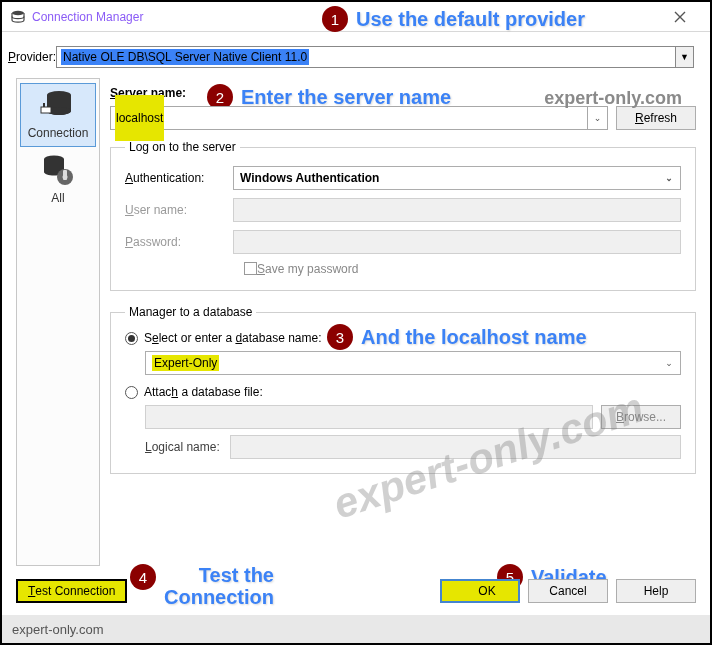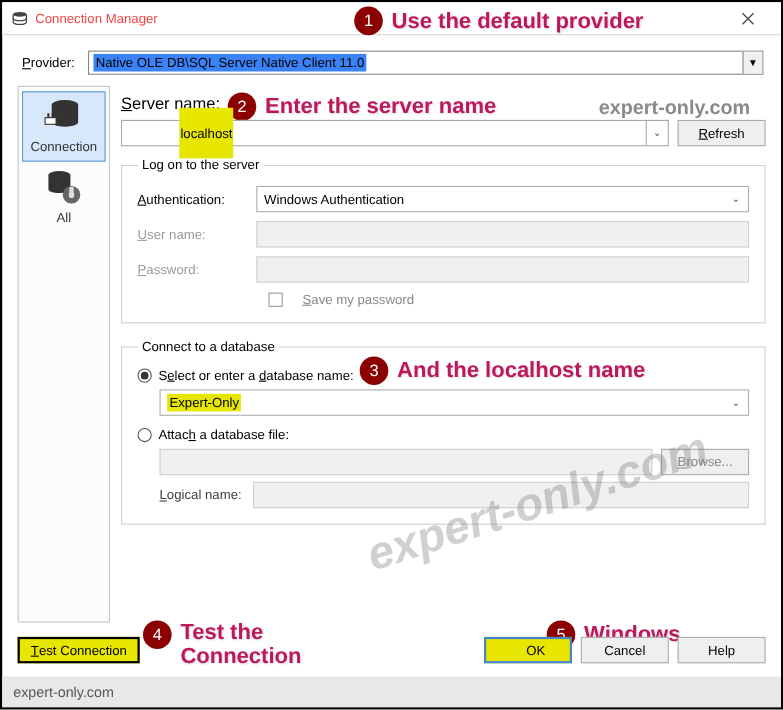--- a/index.html
+++ b/index.html
@@ -23,21 +23,21 @@
     position: relative;
   }
   .titlebar .app-icon {
     width: 16px; height: 16px;
     display: inline-flex;
     align-items: center;
     justify-content: center;
     margin-right: 6px;
   }
   .titlebar .title {
-    color: #ef4444;
+    color: #8b5cf6;
   }
   .titlebar .close {
     margin-left: auto;
     width: 45px;
     height: 28px;
     display: flex;
     align-items: center;
     justify-content: center;
     color: #555;
     font-size: 14px;
@@ -55,24 +55,25 @@
     color: #fff;
     border-radius: 50%;
     display: flex;
     align-items: center;
     justify-content: center;
     font-size: 15px;
     font-weight: 500;
   }
   .annot .text {
     font-size: 20px;
-    color: #be185d;
+    color: #3b82f6;
     font-weight: 600;
     text-shadow: 1px 1px 2px rgba(0,0,0,0.15);
     white-space: nowrap;
+    text-align: right;
   }
   .watermark-top {
     position: absolute;
     top: 86px;
     right: 28px;
     font-size: 18px;
     font-weight: 600;
     color: #8a8a8a;
     z-index: 5;
     pointer-events: none;
@@ -85,22 +86,21 @@
     color: rgba(120,120,120,0.35);
     transform: rotate(-18deg);
     z-index: 5;
     pointer-events: none;
     right: 60px;
     top: 430px;
   }
   .provider-row {
     display: flex;
     align-items: center;
-    padding: 14px 16px 10px 18px;
-    gap: 12px;
+    padding: 14px 16px 10px 6px;
   }
   .provider-row label {
     font-size: 12px;
   }
   .provider-select {
     flex: 1;
     height: 22px;
     border: 1px solid #888;
     display: flex;
     align-items: center;
@@ -163,42 +163,42 @@
   .content {
     flex: 1;
     padding-top: 8px;
   }
   .row {
     display: flex;
     align-items: center;
     margin-bottom: 6px;
   }
   .row label {
-    font-size: 15px;
+    font-size: 12px;
+    font-weight: bold;
   }
   .server-row {
     display: flex;
     align-items: center;
     gap: 8px;
     margin-bottom: 10px;
   }
   .server-input {
     flex: 1;
     height: 24px;
     border: 1px solid #a8a8a8;
     background: #fff;
     display: flex;
     align-items: center;
     padding: 0 4px;
     position: relative;
   }
   .server-input .val {
     background: #e6e600;
     padding: 16px 1px;
-    margin-left: 48px;
   }
   .server-input .dd-btn {
     position: absolute;
     right: 0; top: 0;
     width: 20px; height: 100%;
     border-left: 1px solid #a8a8a8;
     display: flex;
     align-items: center;
     justify-content: center;
     font-size: 9px;
@@ -241,36 +241,37 @@
   .select, .text-field {
     flex: 1;
     height: 24px;
     border: 1px solid #adadad;
     background: #fff;
     display: flex;
     align-items: flex-end;
     padding: 4px 6px;
     position: relative;
     font-size: 12px;
+    font-weight: bold;
   }
   .text-field.disabled { background: #f0f0f0; border-color: #d0d0d0; }
   .select .dd-btn {
     position: absolute;
     right: 2px; top: 2px;
     width: 18px; height: 18px;
     display: flex;
     align-items: center;
     justify-content: center;
     font-size: 9px;
     color: #555;
   }
   .chk-row {
     display: flex;
-    align-items: center;
-    gap: 18px;
+    align-items: flex-start;
+    gap: 0;
     margin-left: 108px;
     padding-left: 11px;
   }
   .chk {
     width: 13px; height: 13px;
     border: 1px solid #999;
     background: #fff;
   }
   .chk-row label { color: #888; }
   .radio-row {
@@ -466,21 +467,21 @@
         <label><u>S</u>ave my password</label>
       </div>
     </fieldset>
 
     <div class="annot" style="top:322px; left:325px;">
       <span class="num">3</span>
       <span class="text">And the localhost name</span>
     </div>
 
     <fieldset>
-      <legend>Connect to a database</legend>
+      <legend>Manager to a database</legend>
       <div class="radio-row">
         <span class="radio checked"></span>
         <label>S<u>e</u>lect or enter a <u>d</u>atabase name:</label>
       </div>
       <div class="db-select">
         <span class="val">Expert-Only</span>
         <span class="dd-btn">⌄</span>
       </div>
       <div class="radio-row">
         <span class="radio"></span>
@@ -502,21 +503,21 @@
 
 <div class="annot" style="top:562px; left:128px; align-items:flex-start;">
   <span class="num">4</span>
   <span class="text" style="line-height:1.1;">
     <span>Test the</span><br><span>Connection</span>
   </span>
 </div>
 
 <div class="annot" style="top:562px; left:495px;">
   <span class="num">5</span>
-  <span class="text">Windows</span>
+  <span class="text">Validate</span>
 </div>
 
 <div class="bottom-bar">
   <div class="btn test" style="min-width:110px"><u>T</u>est Connection</div>
   <span class="spacer"></span>
   <div class="btn ok" style="min-width:80px; margin-right:8px;padding-left:24px;">OK</div>
   <div class="btn" style="min-width:80px; margin-right:8px;">Cancel</div>
   <div class="btn" style="min-width:80px;">Help</div>
 </div>
 

